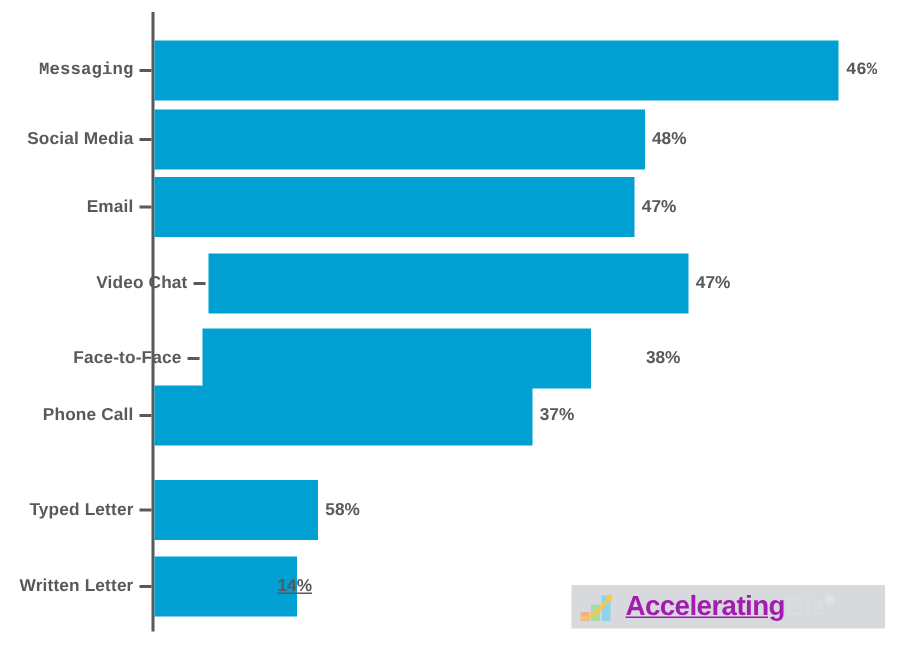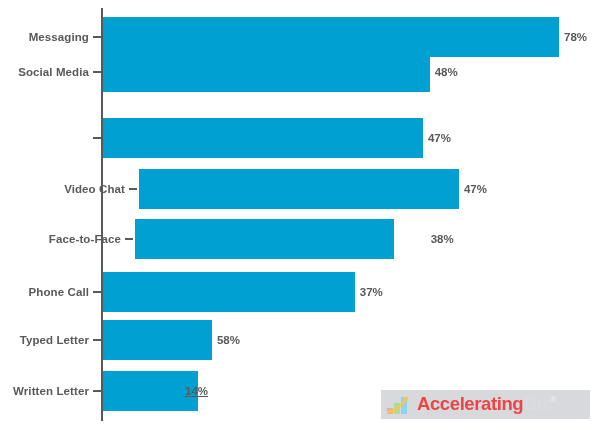--- a/index.html
+++ b/index.html
@@ -111,69 +111,70 @@
     flex: 0 0 auto;
     margin-right: 4px;
   }
   #watermark-text {
     font-size: 18.5px;
     font-weight: bold;
     letter-spacing: -0.4px;
     white-space: nowrap;
     line-height: 1;
   }
-  .wm-accel { color: #ef4444; }
+  .wm-accel { color: #a21caf; text-decoration: underline; }
   .wm-biz { color: #d9dde1; }
   .wm-reg {
     color: #e8ebee;
     font-size: 9px;
     vertical-align: super;
     font-weight: bold;
   }
 </style>
 </head>
 <body>
 
 <div id="chart-root">
 
   <div id="plot-area">
 
     <div id="category-axis-line"></div>
 
     <div id="bars-container">
-        <div class="bar-row" style="top: 17px;">
+        <div class="bar-row" style="top: 27px; font-family: Liberation Mono, monospace;">
           <div class="cat-label">Messaging</div>
           <div class="tick-mark"></div>
           <div class="bar" style="width: 456px; background: rgb(0, 160, 210); height: 40px;"></div>
-          <div class="bar-value" style="left: 559px;">78%</div>
-        </div>
-        <div class="bar-row" style="top: 52px;">
+          <div class="bar-value" style="left: 559px;">46%</div>
+        </div>
+        <div class="bar-row" style="top: 73px;">
           <div class="cat-label">Social Media</div>
           <div class="tick-mark"></div>
           <div class="bar" style="width: 326.687px; background: rgb(0, 160, 210); height: 40px;"></div>
           <div class="bar-value" style="left: 429.687px;">48%</div>
         </div>
         <div class="bar-row" style="top: 118px;">
+          <div class="cat-label">Email</div>
           <div class="tick-mark"></div>
           <div class="bar" style="width: 319.881px; background: rgb(0, 160, 210); height: 40px;"></div>
           <div class="bar-value" style="left: 422.881px;">47%</div>
         </div>
         <div class="bar-row" style="top: 168.5px; margin-left: 36px;">
           <div class="cat-label">Video Chat</div>
           <div class="tick-mark"></div>
           <div class="bar" style="width: 319.881px; background: rgb(0, 160, 210); height: 40px;"></div>
           <div class="bar-value" style="left: 422.881px;">47%</div>
         </div>
         <div class="bar-row" style="top: 219px; margin-left: 32px;">
           <div class="cat-label">Face-to-Face</div>
           <div class="tick-mark"></div>
           <div class="bar" style="width: 258.627px; background: rgb(0, 160, 210); height: 40px;"></div>
           <div class="bar-value" style="left: 361.627px; padding-left: 37px;">38%</div>
         </div>
-        <div class="bar-row" style="top: 272px;">
+        <div class="bar-row" style="top: 257px;">
           <div class="cat-label">Phone Call</div>
           <div class="tick-mark"></div>
           <div class="bar" style="width: 251.821px; background: rgb(0, 160, 210); height: 40px;"></div>
           <div class="bar-value" style="left: 354.821px; text-align: right;">37%</div>
         </div>
         <div class="bar-row" style="top: 320px; padding-left: 12px;">
           <div class="cat-label">Typed Letter</div>
           <div class="tick-mark"></div>
           <div class="bar" style="width: 108.896px; background: rgb(0, 160, 210); height: 40px;"></div>
           <div class="bar-value" style="left: 211.896px;">58%</div>

